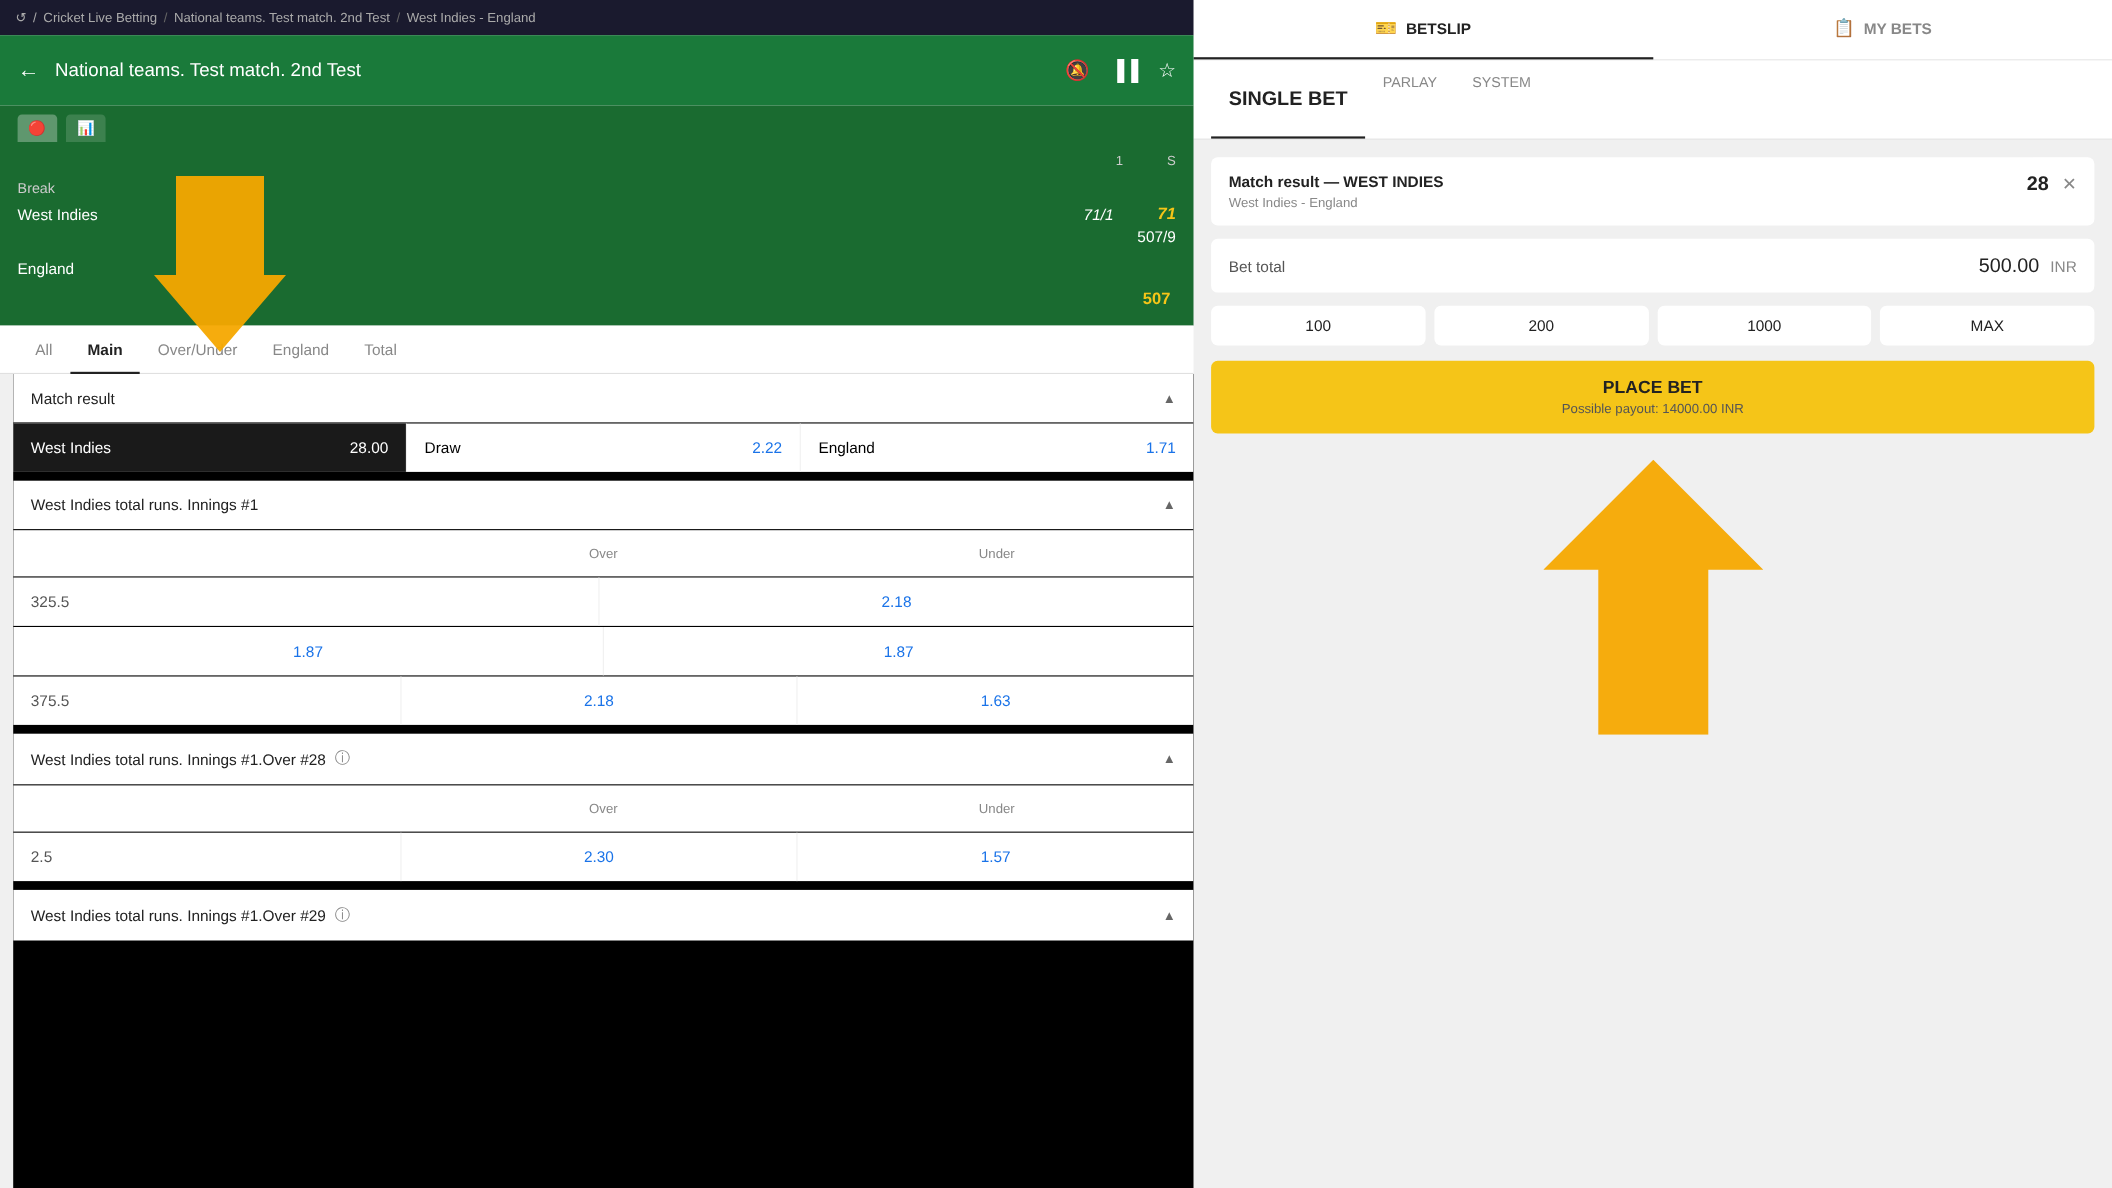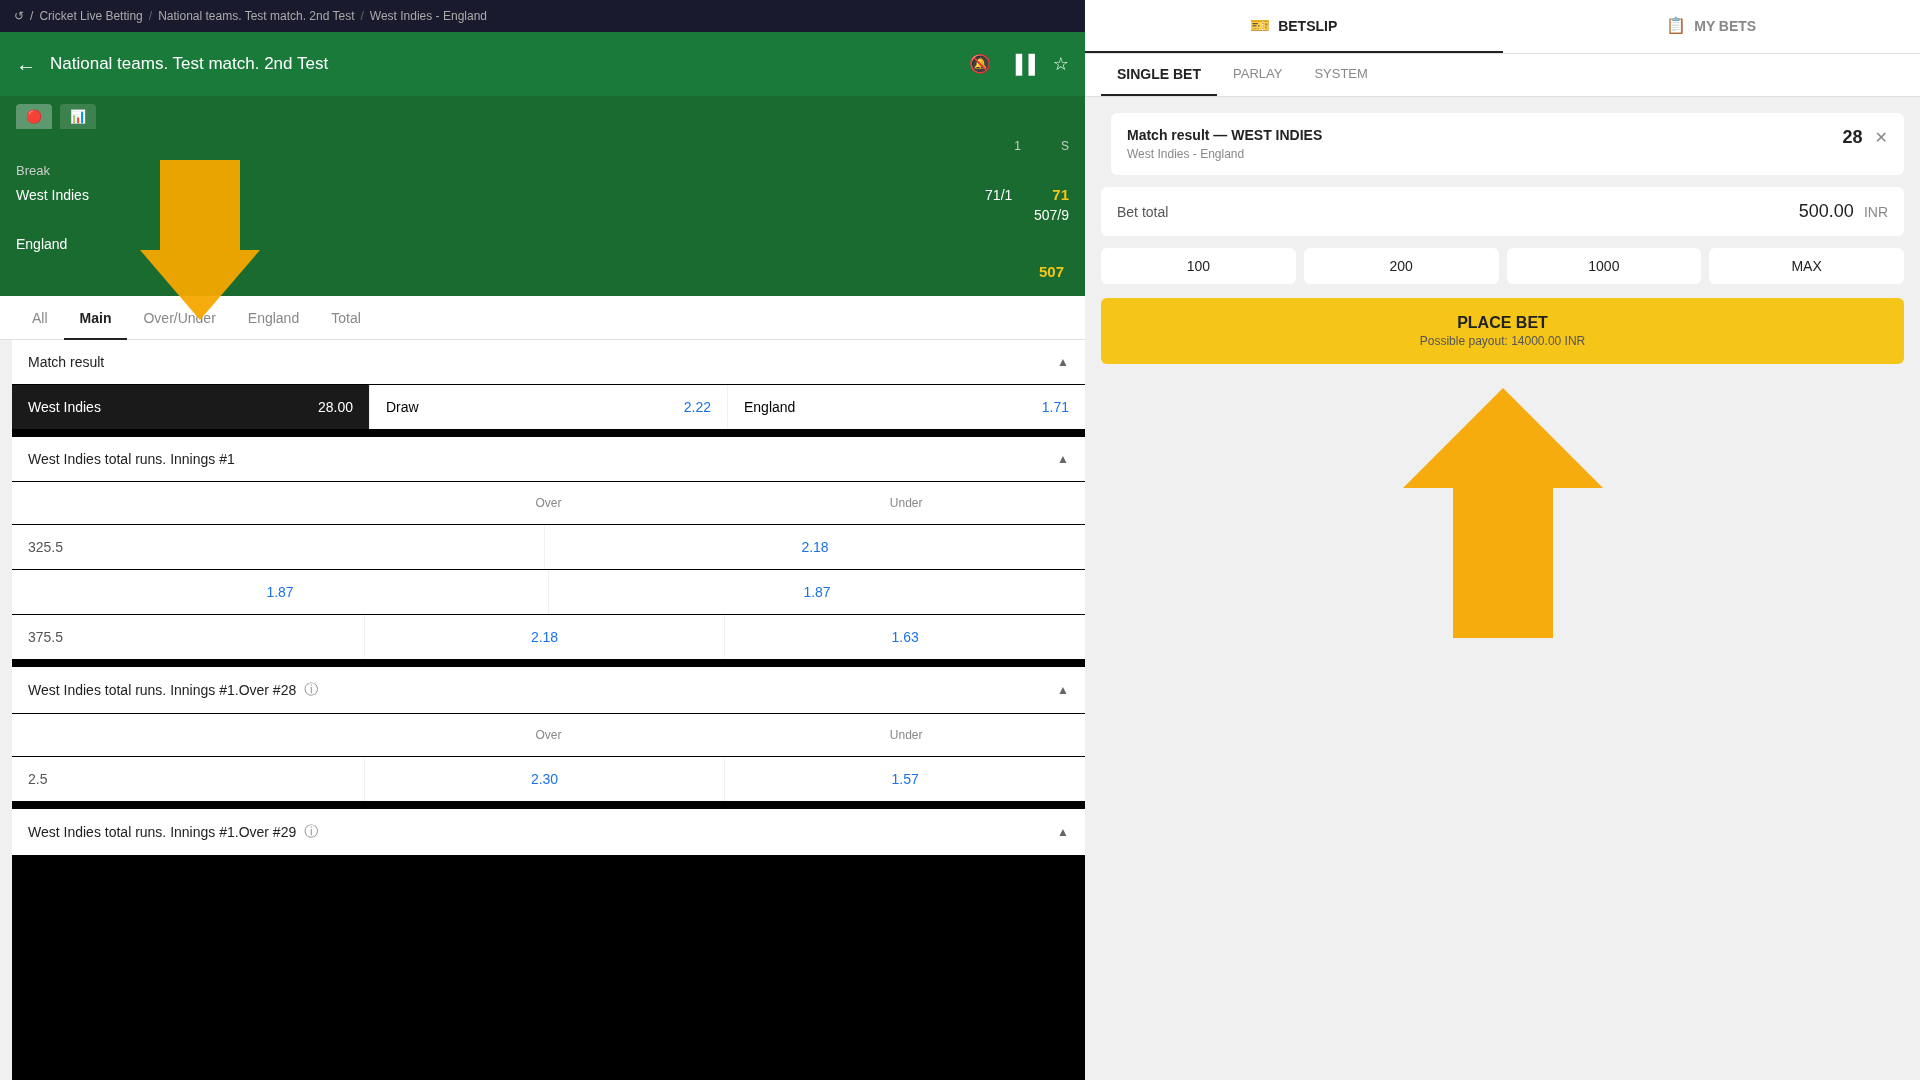--- a/index.html
+++ b/index.html
@@ -224,21 +224,20 @@
     }
 
     .bet-item {
       background: white;
       border-radius: 6px;
       padding: 14px 16px;
       margin-bottom: 12px;
       display: flex;
       align-items: flex-start;
       justify-content: space-between;
-      margin-left: 10px;
     }
     .bet-item-left { flex: 1; }
     .bet-item-title { font-size: 14px; font-weight: 600; color: #222; margin-bottom: 4px; }
     .bet-item-subtitle { font-size: 12px; color: #888; }
     .bet-item-right { display: flex; align-items: center; gap: 12px; }
     .bet-odds { font-size: 18px; font-weight: 700; color: #222; }
     .close-btn { color: #888; font-size: 16px; cursor: pointer; }
 
     .bet-total-row {
       background: white;
@@ -342,21 +341,21 @@
     <div class="score-content">
       <div class="score-header-row">
         <span>1</span>
         <span>S</span>
       </div>
       <div class="score-row">
         <span class="break-text">Break</span>
       </div>
       <div class="score-row">
         <span class="score-team">West Indies</span>
-        <div style="display:flex; gap:40px; align-items:center;">
+        <div style="display:flex; gap:40px; align-items:center;font-style:italic;">
           <span class="score-value">71/1</span>
           <span class="score-highlight">71</span>
         </div>
       </div>
       <div class="score-row">
         <span class="score-team">England</span>
         <div style="display:flex; gap:40px; align-items:center;flex-direction:column;">
           <span class="score-value">507/9</span>
           <span class="score-highlight">507</span>
         </div>
@@ -472,21 +471,21 @@
       <span class="betslip-icon">🎫</span>
       <span>BETSLIP</span>
     </div>
     <div class="betslip-tab">
       <span class="betslip-icon">📋</span>
       <span>MY BETS</span>
     </div>
   </div>
 
   <div style="background:white; display:flex; border-bottom:1px solid #e0e0e0; padding: 0 16px;">
-    <div style="padding:12px 16px; font-size:14px; font-weight:700; color:#222; border-bottom:2px solid #222;">SINGLE BET</div>
+    <div style="padding:24px 16px; font-size:18px; font-weight:700; color:#222; border-bottom:2px solid #222;">SINGLE BET</div>
     <div style="padding:12px 16px; font-size:13px; color:#888;">PARLAY</div>
     <div style="padding:12px 16px; font-size:13px; color:#888;">SYSTEM</div>
   </div>
 
   <div class="betslip-content">
     
     <div class="bet-item">
       <div class="bet-item-left">
         <div class="bet-item-title">Match result — WEST INDIES</div>
         <div class="bet-item-subtitle">West Indies - England</div>

